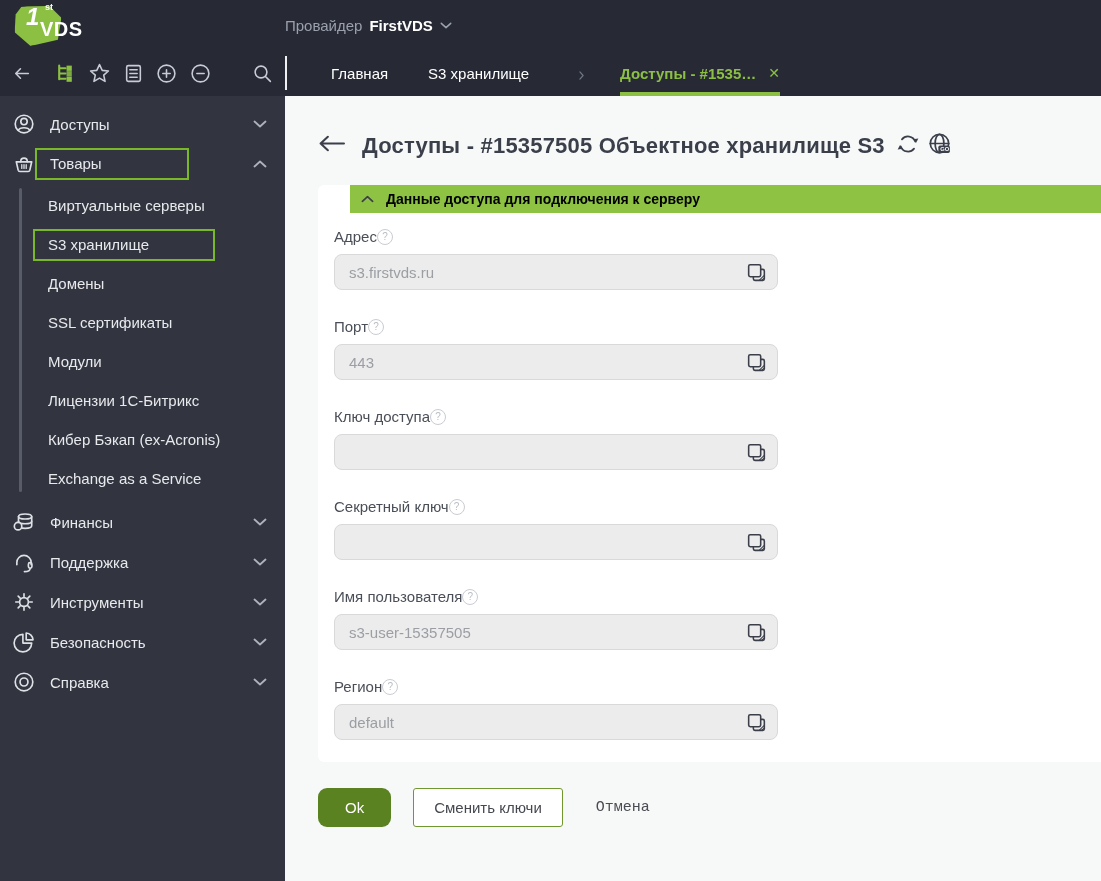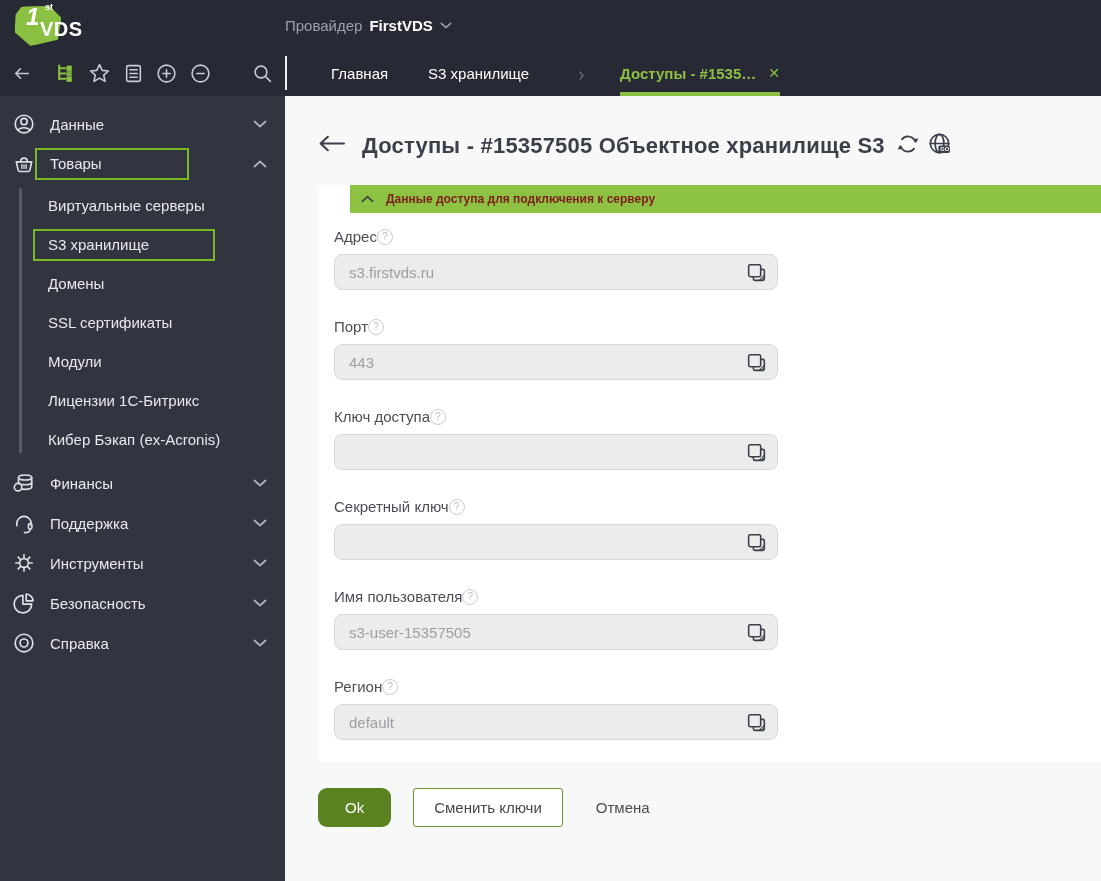--- a/index.html
+++ b/index.html
@@ -58,21 +58,21 @@
 
   .main{flex:1;min-width:0;}
   .title-row{display:flex;align-items:center;margin:36px 0 0 33px;color:var(--text-dark);}
   .back-arrow{flex:none;margin-right:17px;cursor:pointer;color:var(--text-dark);}
   .page-title{font-size:22px;font-weight:700;color:var(--text-dark);letter-spacing:.2px;}
   .title-icons{display:flex;align-items:center;gap:9px;margin-left:12px;color:var(--text-dark);}
   .title-icons .icon{cursor:pointer;}
 
   .panel{background:var(--panel-bg);margin:20px 0 0 33px;border-radius:6px 0 0 6px;padding-bottom:20px;}
   .band{height:28px;margin:26px 0 0 32px;background:var(--band-green);display:flex;align-items:center;
-    color:#7f1d1d;font-size:12px;font-weight:bold;padding-left:11px;}
+    color:#000000;font-size:14px;font-weight:bold;padding-left:11px;}
   .band .caret{color:#3b3f4a;margin-right:12px;cursor:pointer;display:flex;align-items:center;}
   .fields{padding:15px 0 0 16px;}
   .field{margin-bottom:28px;width:444px;}
   .field-label{display:flex;align-items:center;font-size:15px;color:var(--label);margin-bottom:9px;}
   .q-icon{width:16px;height:16px;border:1px solid #c9ccd2;border-radius:50%;color:#b9bdc4;font-size:10px;
     display:flex;align-items:center;justify-content:center;cursor:pointer;flex:none;}
   .input-box{height:36px;background:var(--input-bg);border:1px solid var(--input-border);border-radius:8px;
     display:flex;align-items:center;padding:0 8px 0 14px;}
   .input-value{flex:1;font-size:15px;color:var(--input-text);white-space:nowrap;overflow:hidden;}
   .redacted{height:13px;border-radius:2px;filter:blur(2px);
@@ -80,21 +80,21 @@
   .redacted.w-med{width:302px;}
   .redacted.w-long{width:396px;}
   .copy-btn{flex:none;width:26px;height:26px;border:none;background:transparent;color:var(--text-dark);
     display:flex;align-items:center;justify-content:center;cursor:pointer;padding:0;}
 
   .actions{display:flex;align-items:center;margin:26px 0 0 33px;}
   .btn-ok{background:var(--accent-dark);color:#fff;border:none;border-radius:9px;font-size:15px;
     padding:11px 27px;cursor:pointer;font-family:inherit;}
   .btn-keys{background:#fff;color:#45484f;border:1px solid #71982f;border-radius:3px;font-size:15px;
     padding:10px 20px;margin-left:22px;cursor:pointer;font-family:inherit;}
-  .btn-cancel{background:none;border:none;color:var(--cancel);font-size:15px;margin-left:33px;cursor:pointer;font-family:Liberation Sans, sans-serif;}
+  .btn-cancel{background:none;border:none;color:var(--cancel);font-size:15px;margin-left:33px;cursor:pointer;font-family:Liberation Mono, monospace;}
 </style>
 </head>
 <body>
 
 <svg width="0" height="0" style="position:absolute">
   <defs>
     <symbol id="i-back" viewBox="0 0 20 20">
         <path d="M16.5 10 H4.5 M9 5.5 L4.5 10 l4.5 4.5"></path>
       </symbol>
     <symbol id="i-tree" viewBox="0 0 20 20">
@@ -264,21 +264,21 @@
 
   <div class="body-row">
 
     <aside class="sidebar">
       <div class="nav-item">
         <span class="nav-icon">
             <svg width="22" height="22" viewBox="0 0 20 20">
               <use href="#i-user"></use>
             </svg>
           </span>
-        <span class="nav-label">Данные</span>
+        <span class="nav-label">Доступы</span>
         <svg class="nav-chevron" width="14" height="8" viewBox="0 0 14 8">
             <use href="#i-chevron"></use>
           </svg>
       </div>
       <div class="nav-item">
         <span class="nav-icon">
             <svg width="22" height="22" viewBox="0 0 20 20">
               <use href="#i-basket"></use>
             </svg>
           </span>
@@ -302,20 +302,23 @@
             <span>SSL сертификаты</span>
           </div>
         <div class="sub-item">
             <span>Модули</span>
           </div>
         <div class="sub-item">
             <span>Лицензии 1С-Битрикс</span>
           </div>
         <div class="sub-item">
             <span>Кибер Бэкап (ex-Acronis)</span>
+          </div>
+        <div class="sub-item">
+            <span>Exchange as a Service</span>
           </div>
       </div>
 
       <div class="nav-item">
         <span class="nav-icon">
             <svg width="22" height="22" viewBox="0 0 20 20">
               <use href="#i-coins"></use>
             </svg>
           </span>
         <span class="nav-label">Финансы</span>

